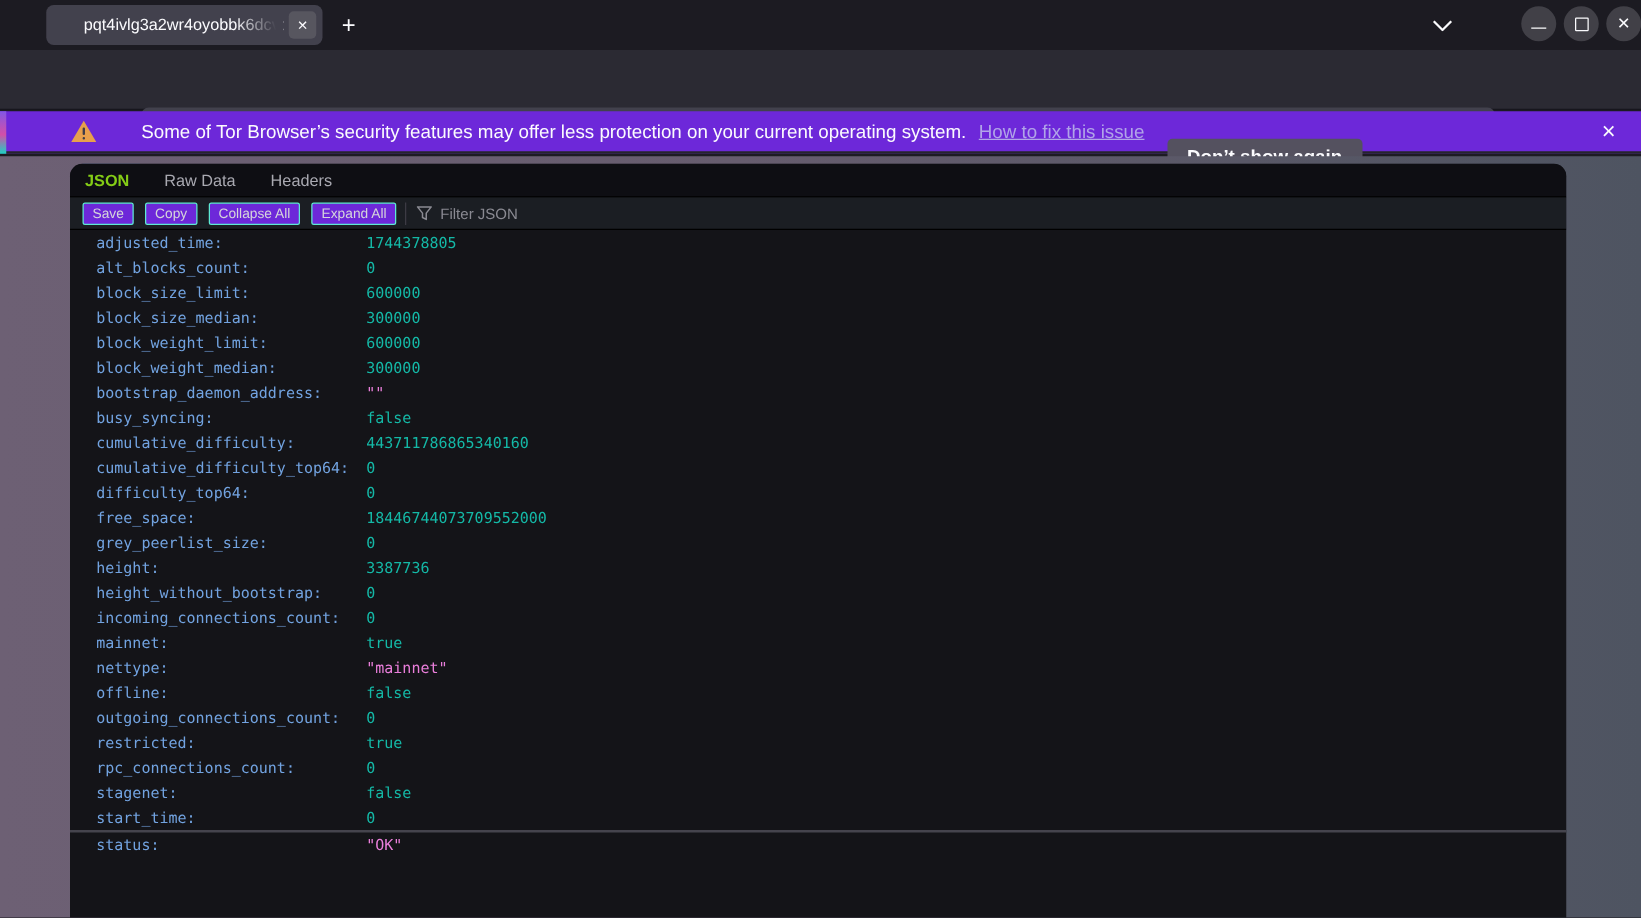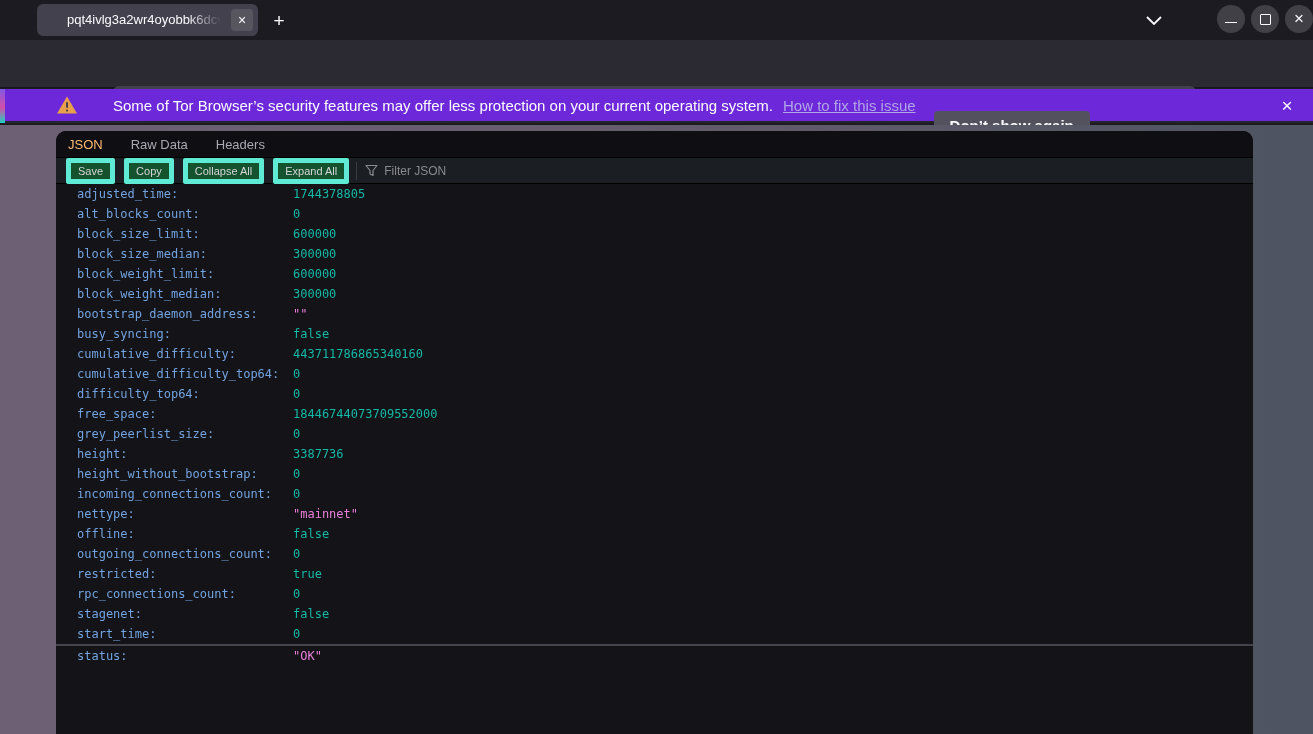--- a/index.html
+++ b/index.html
@@ -67,25 +67,25 @@
     background:linear-gradient(90deg,#6d6074 0%, #675d6f 45%, #4e5461 100%); }
 
   
   .panel { position:absolute; left:56px; top:6px; width:1197px; height:603px; background:#141418;
     border-radius:10px 10px 0 0; overflow:hidden; }
   .tab-indicator { position:absolute; left:10px; top:0; width:46px; height:3px; background:#2d8ae8; }
   .vtabs { position:absolute; left:0; top:0; width:100%; height:27px; background:#0e0e13;
     display:flex; align-items:center; border-bottom:1px solid #000; }
   .vtab { font-size:13px; color:#a9a9b1; margin-left:28px; cursor:default; }
   .vtab.first { margin-left:12px; }
-  .vtab.active { color:#fdba74; }
+  .vtab.active { color:#84cc16;font-weight:bold; }
   .vtoolbar { position:absolute; left:0; top:27px; width:100%; height:26px; background:#1b1e23;
     display:flex; align-items:center; border-bottom:1px solid #000; }
-  .tbtn { margin-left:9px; padding:2px 7px; font-size:11px; color:#d5d5da; background:#14532d;
-    border:5px solid #5eead4; border-radius:2px; font-family:"Liberation Sans",sans-serif; }
+  .tbtn { margin-left:9px; padding:2px 7px; font-size:11px; color:#d5d5da; background:#6d28d9;
+    border:1px solid #5eead4; border-radius:2px; font-family:"Liberation Sans",sans-serif; }
   .tbtn.first { margin-left:10px; }
   .tb-sep { margin-left:7px; width:1px; height:18px; background:#3c3b44; }
   .funnel { margin-left:8px; }
   .filter-input { margin-left:6px; width:300px; background:transparent; border:none; outline:none;
     color:#9a9aa2; font-size:12px; font-family:"Liberation Sans",sans-serif; }
   .filter-input::placeholder { color:#8a8a92; }
 
   .rows { position:absolute; left:0; top:53px; width:100%; bottom:0; overflow:hidden; }
   .jrow { height:20px; line-height:20px; padding-left:21px; white-space:nowrap;
     font-family:"DejaVu Sans Mono", monospace; font-size:12px; }
@@ -214,20 +214,21 @@
           <div class="jrow"><span class="jkey">bootstrap_daemon_address:</span><span class="jval string">""</span></div>
           <div class="jrow"><span class="jkey">busy_syncing:</span><span class="jval boolean">false</span></div>
           <div class="jrow"><span class="jkey">cumulative_difficulty:</span><span class="jval number">443711786865340160</span></div>
           <div class="jrow"><span class="jkey">cumulative_difficulty_top64:</span><span class="jval number">0</span></div>
           <div class="jrow"><span class="jkey">difficulty_top64:</span><span class="jval number">0</span></div>
           <div class="jrow"><span class="jkey">free_space:</span><span class="jval number">18446744073709552000</span></div>
           <div class="jrow"><span class="jkey">grey_peerlist_size:</span><span class="jval number">0</span></div>
           <div class="jrow"><span class="jkey">height:</span><span class="jval number">3387736</span></div>
           <div class="jrow"><span class="jkey">height_without_bootstrap:</span><span class="jval number">0</span></div>
           <div class="jrow"><span class="jkey">incoming_connections_count:</span><span class="jval number">0</span></div>
+          <div class="jrow"><span class="jkey">mainnet:</span><span class="jval boolean">true</span></div>
           <div class="jrow"><span class="jkey">nettype:</span><span class="jval string">"mainnet"</span></div>
           <div class="jrow"><span class="jkey">offline:</span><span class="jval boolean">false</span></div>
           <div class="jrow"><span class="jkey">outgoing_connections_count:</span><span class="jval number">0</span></div>
           <div class="jrow"><span class="jkey">restricted:</span><span class="jval boolean">true</span></div>
           <div class="jrow"><span class="jkey">rpc_connections_count:</span><span class="jval number">0</span></div>
           <div class="jrow"><span class="jkey">stagenet:</span><span class="jval boolean">false</span></div>
           <div class="jrow"><span class="jkey">start_time:</span><span class="jval number">0</span></div>
           <div class="row-sep"></div>
           <div class="jrow"><span class="jkey">status:</span><span class="jval string">"OK"</span></div>
         </div>

